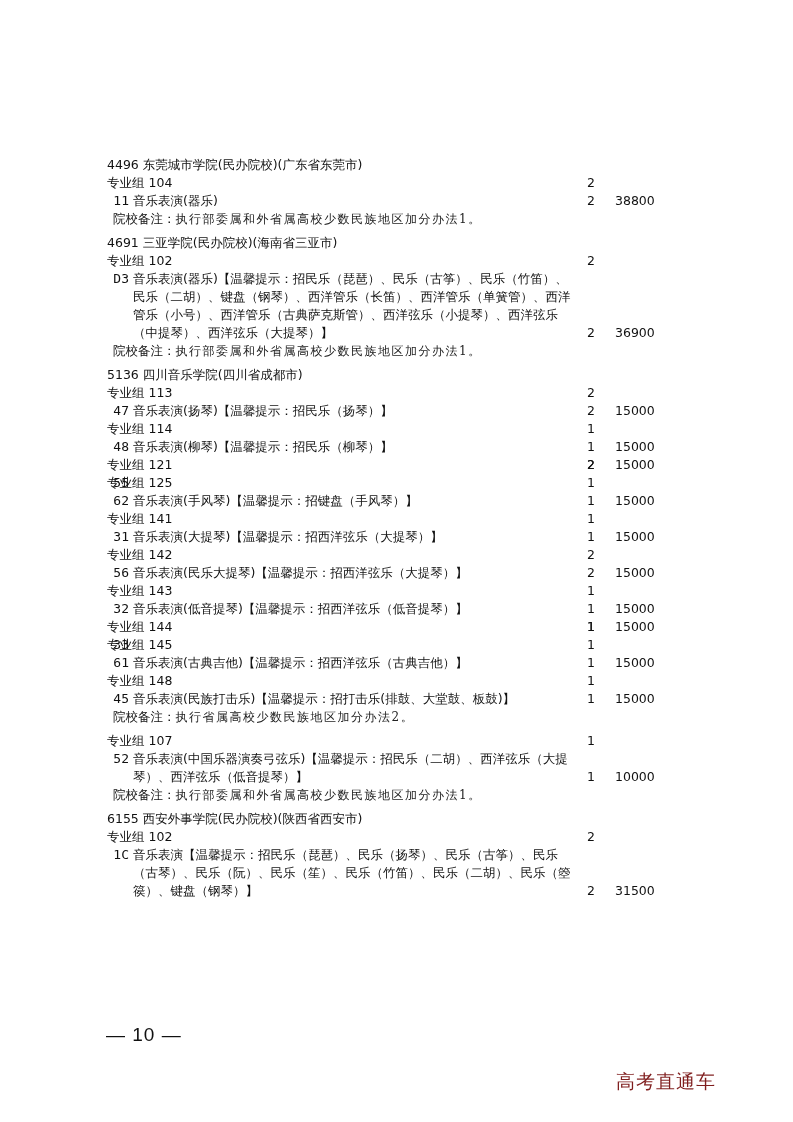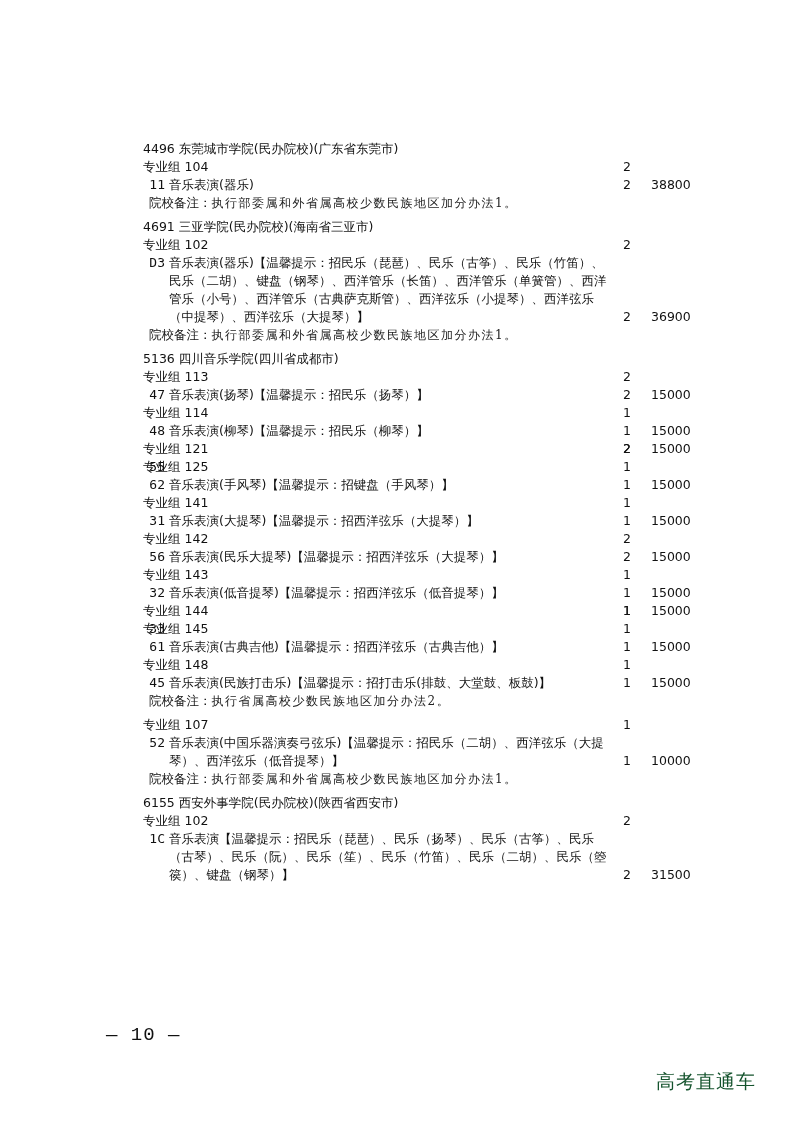--- a/index.html
+++ b/index.html
@@ -18,25 +18,24 @@
     .page {
       position: absolute;
       left: 0;
       top: 0;
       width: 793px;
       height: 1122px;
     }
     .content {
       position: absolute;
       left: 107px;
-      top: 140px;
+      top: 156px;
       width: 550px;
       font-size: 12.5px;
       line-height: 18px;
-      margin-left: 36px;
     }
     .school {
       margin-bottom: 6px;
     }
     .line {
       position: relative;
       height: 18px;
       white-space: nowrap;
     }
     .school-title {
@@ -88,32 +87,32 @@
     .note .value {
       font-family: "DejaVu Serif", "Liberation Serif", serif;
       font-size: 12px;
       letter-spacing: 1.5px;
       color: #222;
     }
     .page-number {
       position: absolute;
       left: 106px;
       top: 1024px;
-      font-family: Liberation Mono, monospace;
+      font-family: Liberation Sans, sans-serif;
       font-size: 19px;
       color: #111;
       letter-spacing: 1px;
     }
     .watermark {
       position: absolute;
-      left: 656px;
+      left: 616px;
       top: 1069px;
       font-family: Liberation Sans, sans-serif;
       font-size: 19px;
-      color: #14532d;
+      color: #7f1d1d;
       letter-spacing: 1px;
     }
   </style>
 </head>
 <body>
 
 <div class="page">
   <div class="content" id="content">
       <div class="school">
         <div class="line school-title">4496 东莞城市学院(民办院校)(广东省东莞市)</div>

